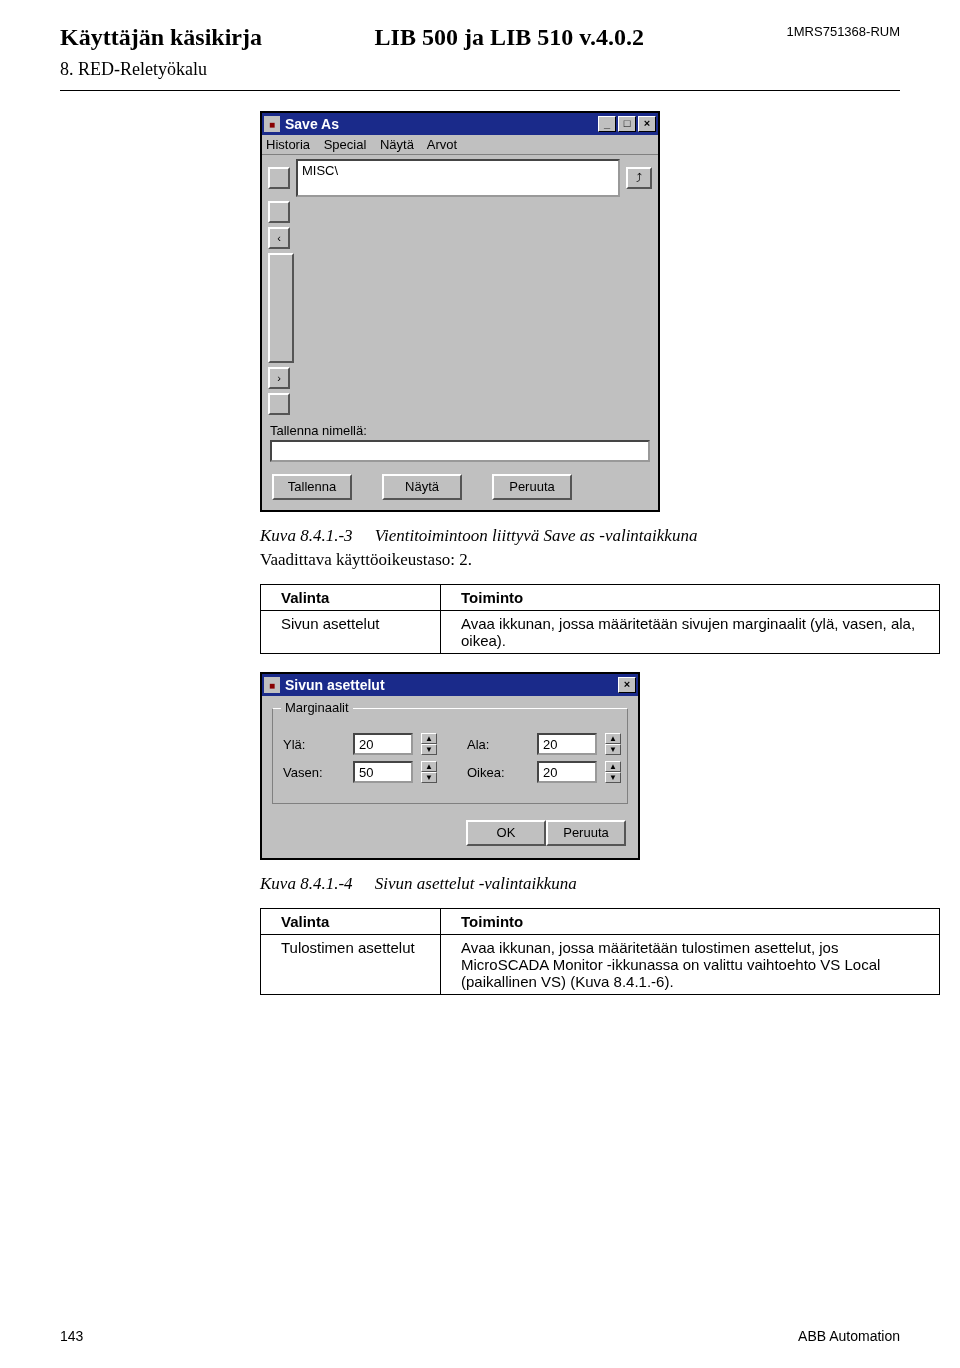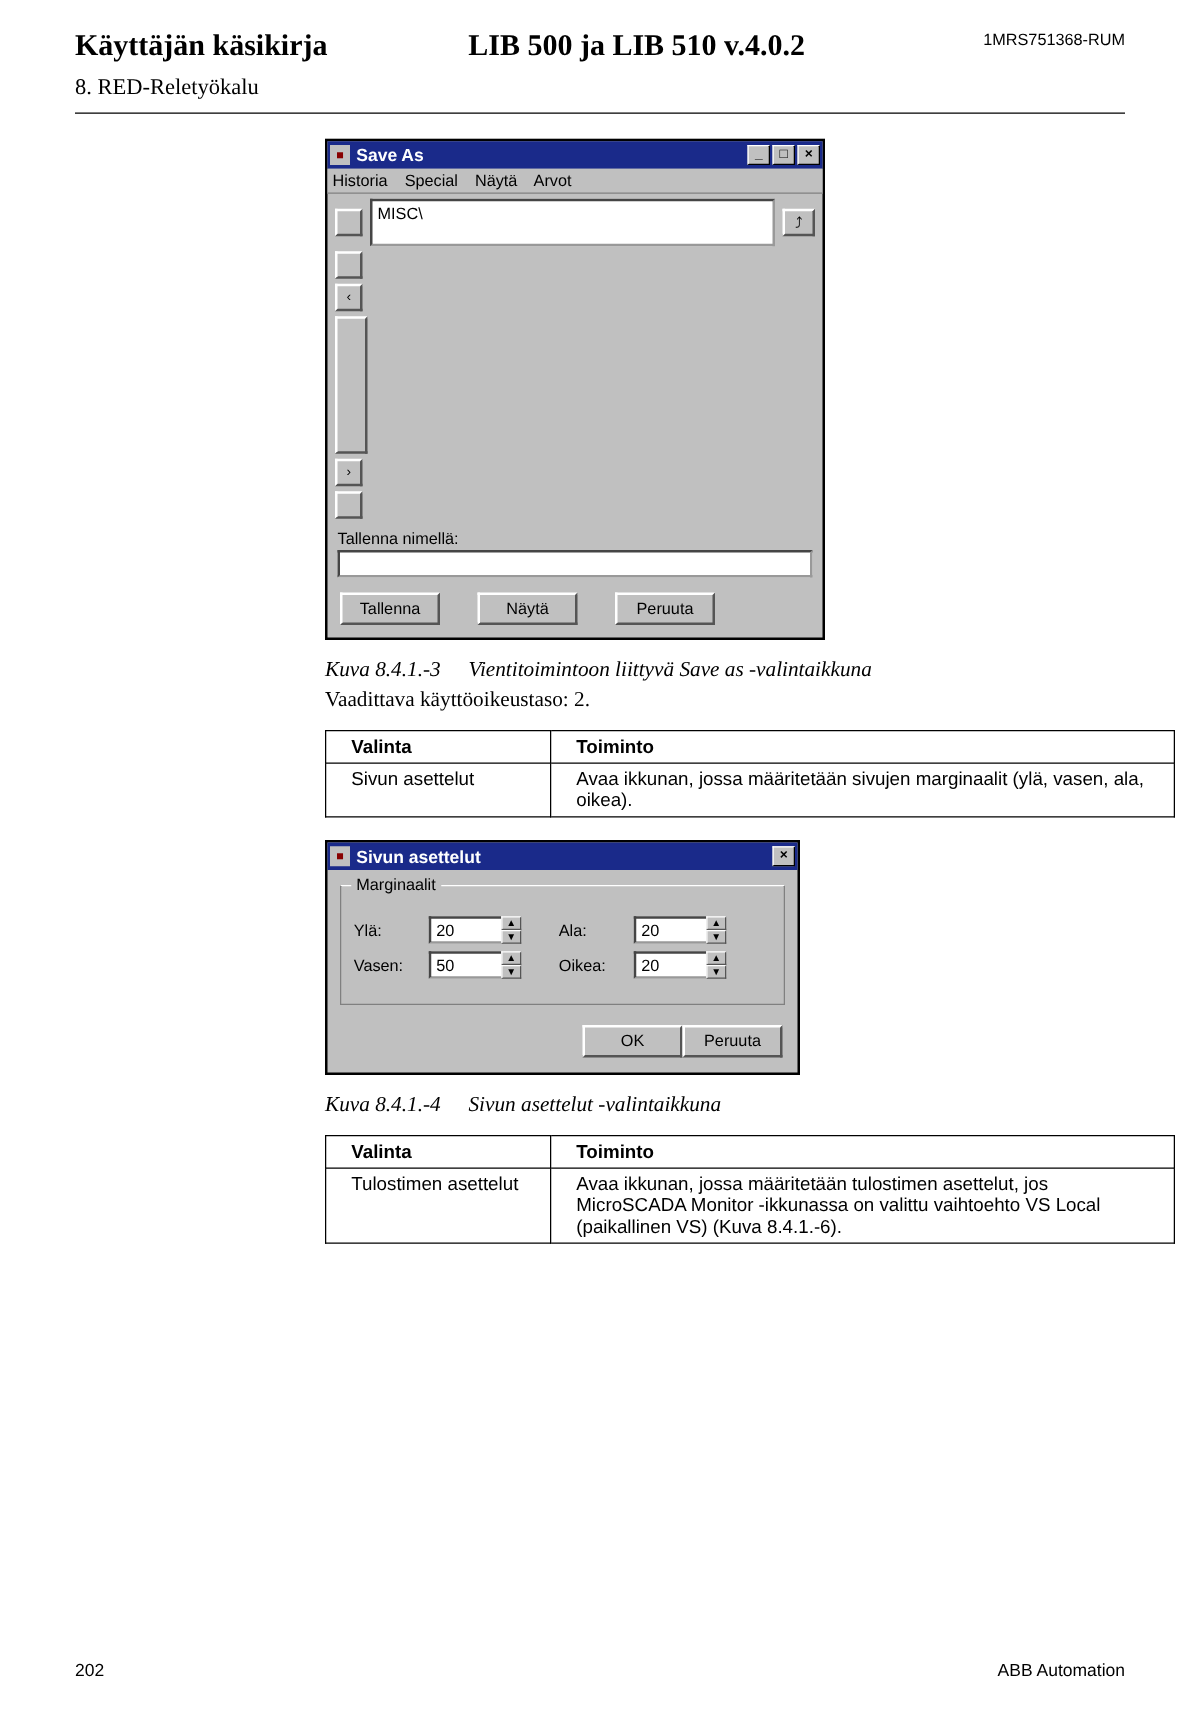--- a/index.html
+++ b/index.html
@@ -168,21 +168,21 @@
     border-top: 1px solid #fff;
     position: relative;
     padding: 18px 10px 14px 10px;
   }
   .groupbox::before {
     content: attr(data-title);
     position:absolute; top:-9px; left:8px;
     background:#c0c0c0; padding:0 4px;
     font-size:13px;
   }
-  .field-row { display:flex; align-items:center; margin:6px 0; }
+  .field-row { display:flex; align-items:center; gap:10px; margin:6px 0; }
   .field-lbl { width: 60px; }
   .num-input {
     width: 60px; height: 22px; background:#fff;
     border:2px inset #999; padding:2px 4px; text-align:left;
     font-size:13px;
   }
   .spinner {
     display:flex; flex-direction:column; margin-left:-2px;
   }
   .spin {
@@ -344,17 +344,17 @@
       <th>Toiminto</th>
     </tr>
     <tr>
       <td>Tulostimen asettelut</td>
       <td>Avaa ikkunan, jossa määritetään tulostimen asettelut, jos MicroSCADA Monitor -ikkunassa on valittu vaihtoehto VS Local (paikallinen VS) (Kuva 8.4.1.-6).</td>
     </tr>
   </tbody>
     </table>
 
   <div class="footer-row">
-    <div>202</div>
+    <div>143</div>
     <div>ABB Automation</div>
   </div>
 
 </div>
 
 </body></html>

